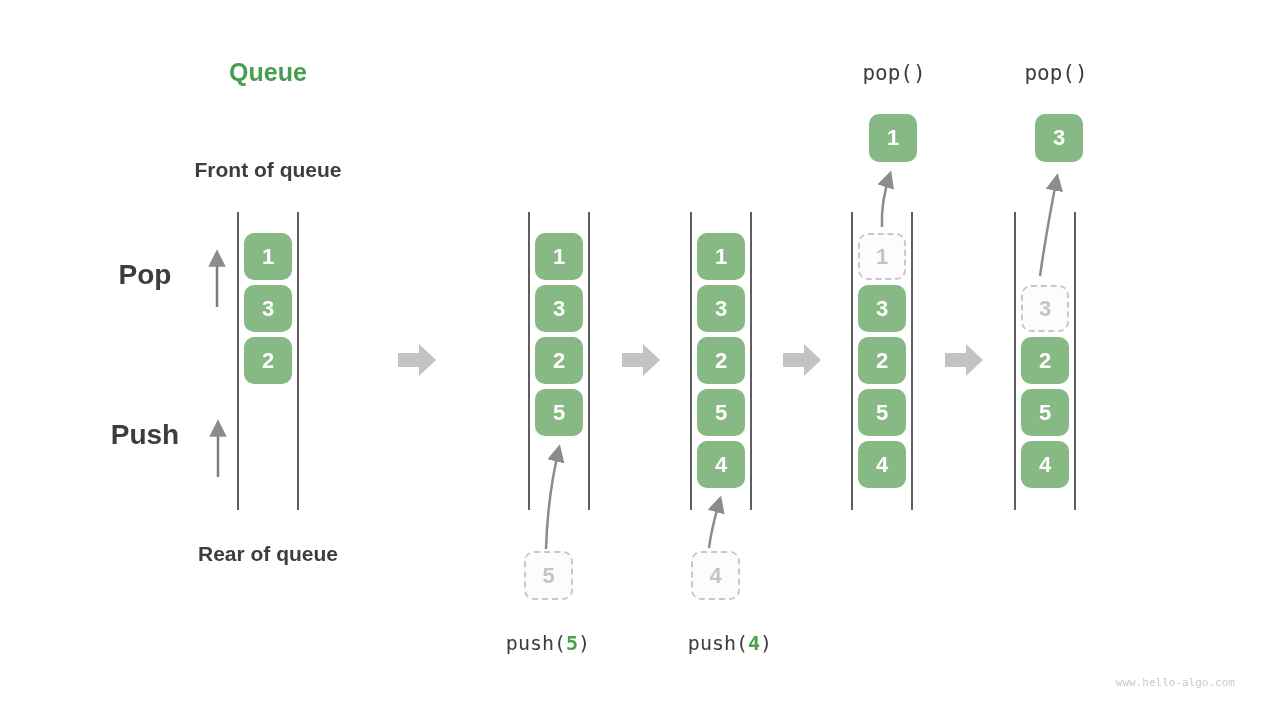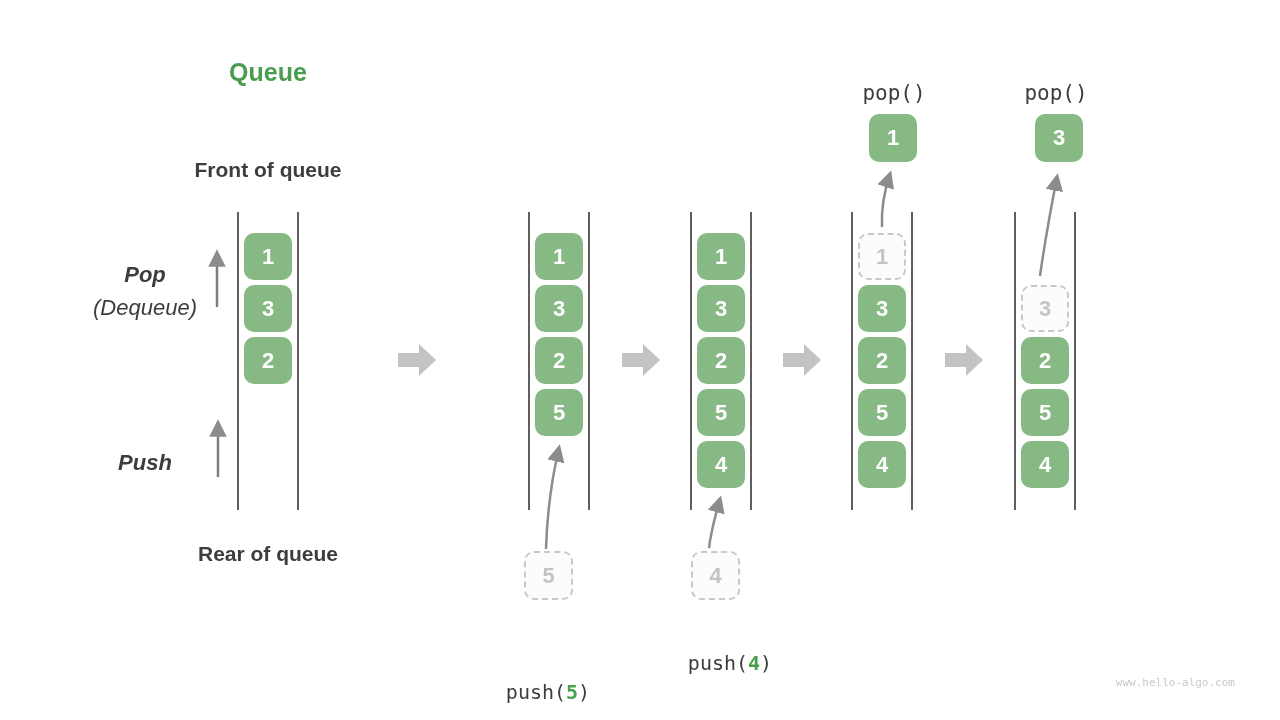--- a/index.html
+++ b/index.html
@@ -10,21 +10,21 @@
   .title{
     position:absolute;left:198px;top:58px;width:140px;text-align:center;
     font-size:25px;font-weight:bold;color:var(--title-green,#4a9d4f);
   }
   .biglabel{
     position:absolute;width:200px;text-align:center;
     font-size:21px;font-weight:bold;color:var(--label-dark,#3d3d3d);
   }
   .sidelabel{
     position:absolute;left:52px;width:186px;text-align:center;
-    font-size:22px;color:var(--label-dark,#3d3d3d);line-height:33px;font-style:italic;
+    font-size:28px;color:var(--label-dark,#3d3d3d);line-height:33px;
   }
   .sidelabel .b{font-weight:bold;}
   .qcol{
     position:absolute;top:212px;height:298px;width:62px;box-sizing:border-box;
     border-left:2px solid var(--line,#5e5e5e);
     border-right:2px solid var(--line,#5e5e5e);
   }
   .qbox{
     position:absolute;left:5px;width:48px;height:47px;box-sizing:border-box;
     border-radius:10px;background:var(--box-green,#87b984);
@@ -33,44 +33,42 @@
   }
   .qbox.ghost{
     background:#fcfcfc;border:2px dashed var(--ghost-border,#c8c8c8);
     color:var(--ghost-text,#c4c4c4);
   }
   .free{position:absolute;left:0;top:0;}
   .caption{
     position:absolute;width:140px;text-align:center;
     font-family:"DejaVu Sans Mono", monospace;font-size:20px;
     color:var(--label-dark,#3d3d3d);
-    margin-top:20px;
   }
   .caption .arg{color:var(--code-green,#47a04a);font-weight:bold;}
   .watermark{
     position:absolute;right:45px;top:676px;
     font-family:"DejaVu Sans Mono", monospace;font-size:11px;
     color:var(--watermark,#c9c9c9);
   }
   svg.overlay{position:absolute;left:0;top:0;pointer-events:none;}
 </style>
 </head>
 <body>
 
 <div class="canvas">
 
   <div class="title">Queue</div>
   <div class="biglabel" style="left:168px;top:542px">Rear of queue</div>
   <div class="biglabel" style="left:168px;top:158px">Front of queue</div>
 
   <div class="sidelabel" style="top:258px">
     <div class="b">Pop</div>
-    <div>(Dequeue)</div>
   </div>
-  <div class="sidelabel" style="top:446px">
+  <div class="sidelabel" style="top:418px">
     <div class="b">Push</div>
   </div>
 
   <div class="qcol" style="left:237px">
       <div class="qbox" style="top: 21px;">1</div>
       <div class="qbox" style="top: 73px;">3</div>
       <div class="qbox" style="top: 125px;">2</div>
     </div>
   <div class="qcol" style="left:528px">
       <div class="qbox" style="top: 21px;">1</div>
@@ -93,21 +91,21 @@
       <div class="qbox" style="top: 229px;">4</div>
     </div>
   <div class="qcol" style="left:1014px">
       <div class="qbox ghost" style="top: 73px;">3</div>
       <div class="qbox" style="top: 125px;">2</div>
       <div class="qbox" style="top: 177px;">5</div>
       <div class="qbox" style="top: 229px;">4</div>
     </div>
 
   <div class="qbox ghost free" style="left:524px;top:551px;width:49px;height:49px">5</div>
-  <div class="caption" style="left:478px;top:660px"><span>push(</span><span class="arg">5</span><span>)</span></div>
+  <div class="caption" style="left:478px;top:631px"><span>push(</span><span class="arg">5</span><span>)</span></div>
 
   <div class="qbox ghost free" style="left:691px;top:551px;width:49px;height:49px">4</div>
   <div class="caption" style="left:660px;top:631px"><span>push(</span><span class="arg">4</span><span>)</span></div>
 
   <div class="caption" style="left:824px;top:61px;font-size:21px">pop()</div>
   <div class="qbox free" style="left:869px;top:114px;width:48px;height:48px">1</div>
 
   <div class="caption" style="left:986px;top:61px;font-size:21px">pop()</div>
   <div class="qbox free" style="left:1035px;top:114px;width:48px;height:48px">3</div>
 

